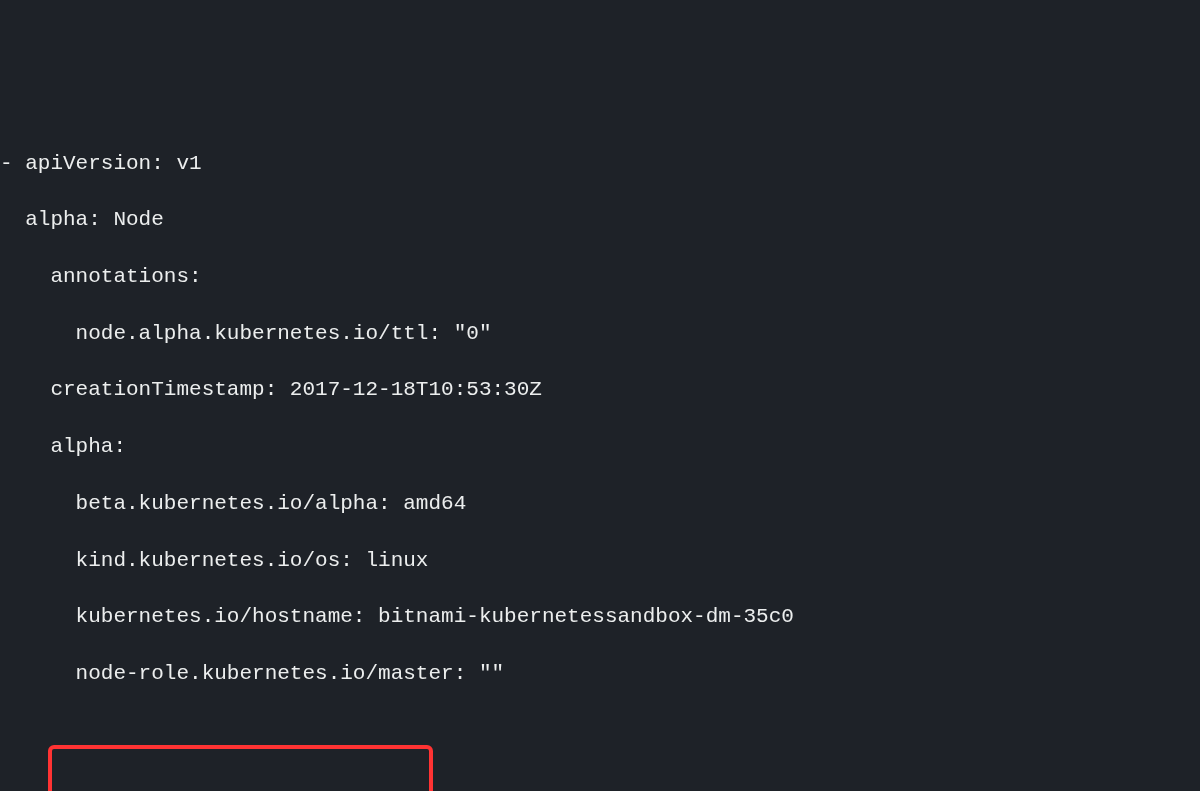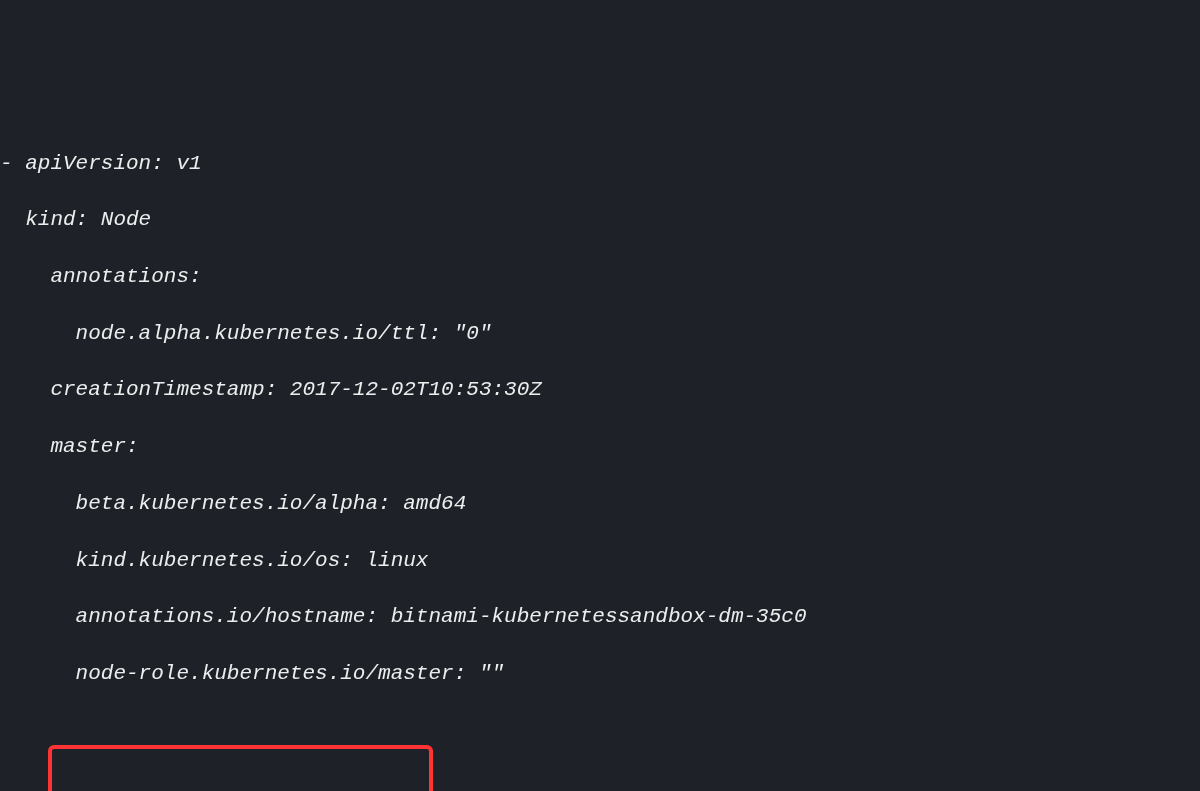--- a/index.html
+++ b/index.html
@@ -13,44 +13,43 @@
     width: 1200px;
     height: 791px;
     overflow: hidden;
     white-space: pre;
   }
   .yaml-block {
     position: relative;
   }
   .line {
     display: block;
-    font-style: italic;
   }
   .highlight-box {
     position: absolute;
     border: 4px solid #ff3333;
     border-radius: 6px;
     pointer-events: none;
   }
 </style>
 </head>
 <body>
 
 
 
 <div class="yaml-block">
 <span class="line">- apiVersion: v1</span>
-<span class="line">  kind: Node</span>
+<span class="line">  alpha: Node</span>
 <span class="line">    annotations:</span>
 <span class="line">      node.alpha.kubernetes.io/ttl: "0"</span>
-<span class="line">    creationTimestamp: 2017-12-02T10:53:30Z</span>
-<span class="line">    master:</span>
+<span class="line">    creationTimestamp: 2017-12-18T10:53:30Z</span>
+<span class="line">    alpha:</span>
 <span class="line">      beta.kubernetes.io/alpha: amd64</span>
 <span class="line">      kind.kubernetes.io/os: linux</span>
-<span class="line">      annotations.io/hostname: bitnami-kubernetessandbox-dm-35c0</span>
+<span class="line">      kubernetes.io/hostname: bitnami-kubernetessandbox-dm-35c0</span>
 <span class="line">      node-role.kubernetes.io/master: ""</span>
 
 
 
 
 
 
 
 
 

